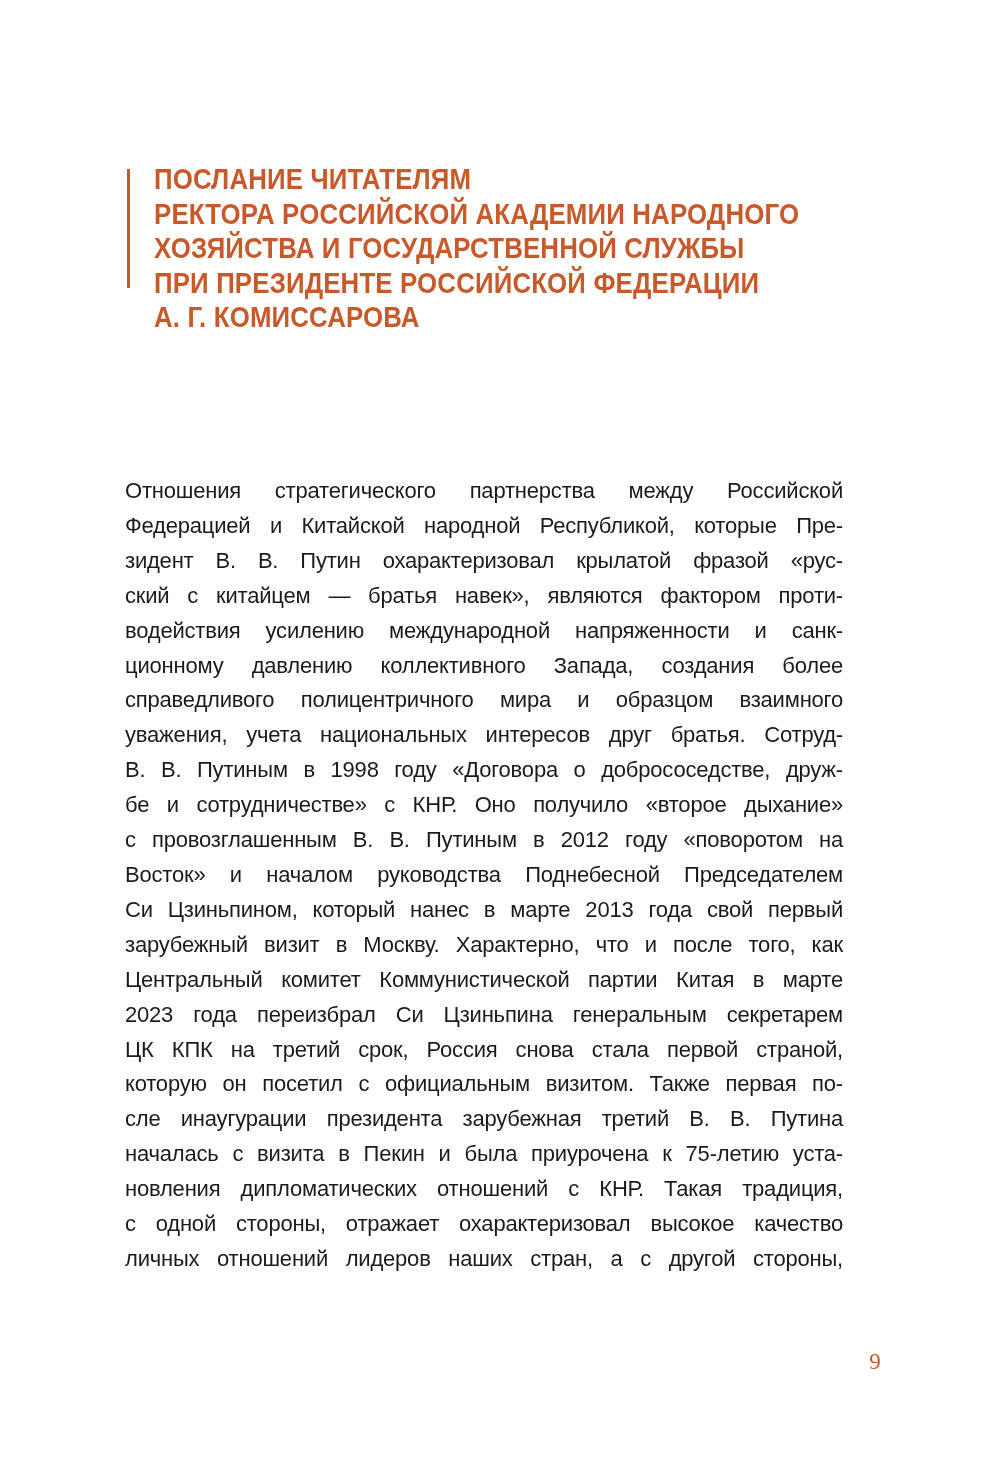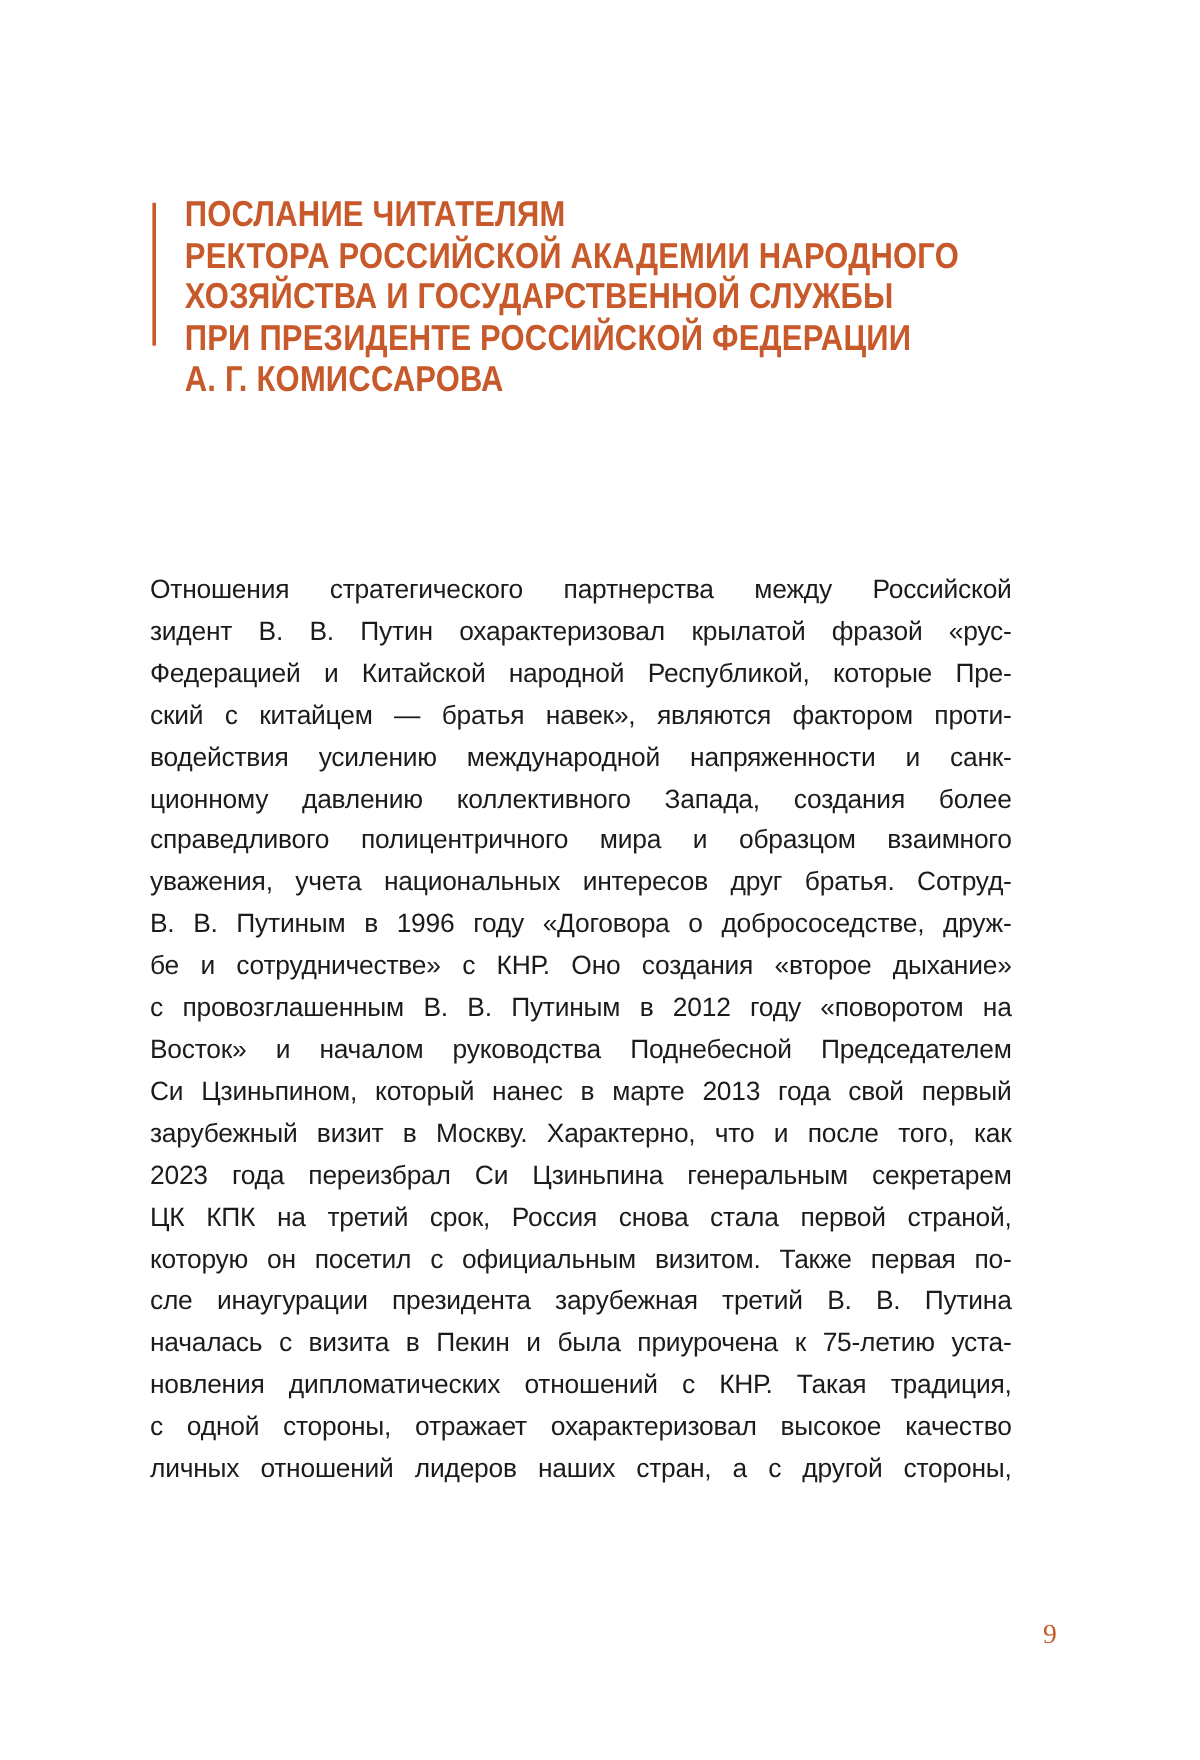--- a/index.html
+++ b/index.html
@@ -71,33 +71,34 @@
   <div class="heading">
     <div>ПОСЛАНИЕ ЧИТАТЕЛЯМ</div>
     <div>РЕКТОРА РОССИЙСКОЙ АКАДЕМИИ НАРОДНОГО</div>
     <div>ХОЗЯЙСТВА И ГОСУДАРСТВЕННОЙ СЛУЖБЫ</div>
     <div>ПРИ ПРЕЗИДЕНТЕ РОССИЙСКОЙ ФЕДЕРАЦИИ</div>
     <div>А. Г. КОМИССАРОВА</div>
   </div>
 
   <div class="body-text">
     <div class="line">Отношения стратегического партнерства между Российской</div>
+    <div class="line">Федерацией и Китайской народной Республикой, которые Пре-</div>
     <div class="line">зидент В. В. Путин охарактеризовал крылатой фразой «рус-</div>
-    <div class="line">Федерацией и Китайской народной Республикой, которые Пре-</div>
     <div class="line">ский с китайцем — братья навек», являются фактором проти-</div>
     <div class="line">водействия усилению международной напряженности и санк-</div>
     <div class="line">ционному давлению коллективного Запада, создания более</div>
     <div class="line">справедливого полицентричного мира и образцом взаимного</div>
     <div class="line">уважения, учета национальных интересов друг братья. Сотруд-</div>
-    <div class="line">В. В. Путиным в 1996 году «Договора о добрососедстве, друж-</div>
-    <div class="line">бе и сотрудничестве» с КНР. Оно создания «второе дыхание»</div>
+    <div class="line">В. В. Путиным в 1998 году «Договора о добрососедстве, друж-</div>
+    <div class="line">бе и сотрудничестве» с КНР. Оно получило «второе дыхание»</div>
     <div class="line">с провозглашенным В. В. Путиным в 2012 году «поворотом на</div>
     <div class="line">Восток» и началом руководства Поднебесной Председателем</div>
     <div class="line">Си Цзиньпином, который нанес в марте 2013 года свой первый</div>
     <div class="line">зарубежный визит в Москву. Характерно, что и после того, как</div>
+    <div class="line">Центральный комитет Коммунистической партии Китая в марте</div>
     <div class="line">2023 года переизбрал Си Цзиньпина генеральным секретарем</div>
     <div class="line">ЦК КПК на третий срок, Россия снова стала первой страной,</div>
     <div class="line">которую он посетил с официальным визитом. Также первая по-</div>
     <div class="line">сле инаугурации президента зарубежная третий В. В. Путина</div>
     <div class="line">началась с визита в Пекин и была приурочена к 75-летию уста-</div>
     <div class="line">новления дипломатических отношений с КНР. Такая традиция,</div>
     <div class="line">с одной стороны, отражает охарактеризовал высокое качество</div>
     <div class="line">личных отношений лидеров наших стран, а с другой стороны,</div>
   </div>
 

